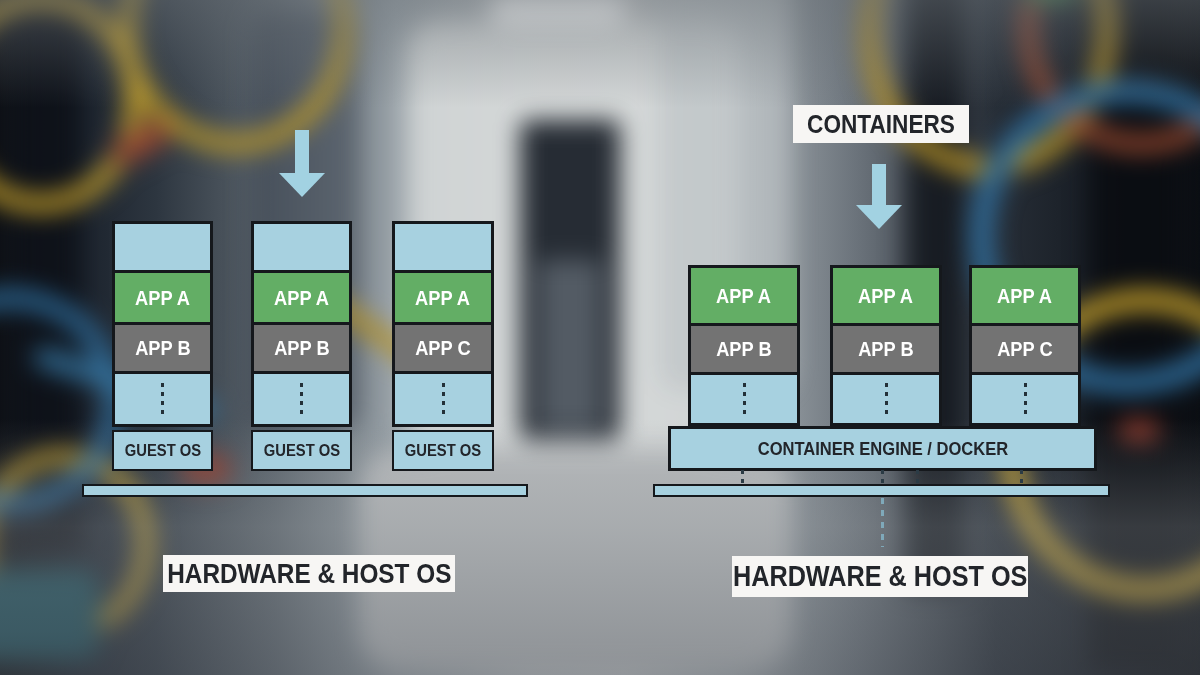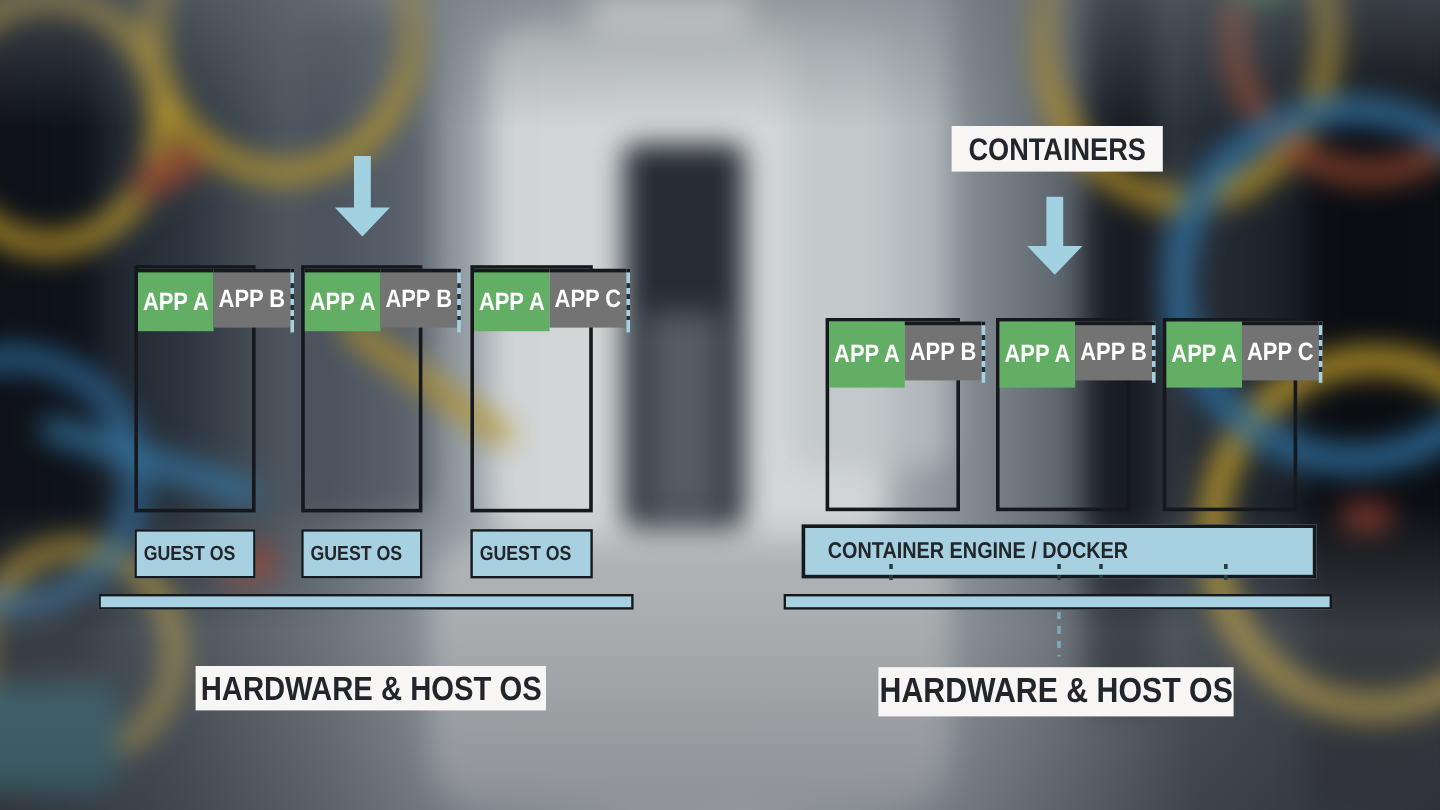--- a/index.html
+++ b/index.html
@@ -15,33 +15,33 @@
   .ring{background:transparent!important;border-radius:50%;}
   .bg .shade{position:absolute;inset:0;
       background:linear-gradient(180deg,rgba(105,112,118,.5) 0%,rgba(255,255,255,0) 16%,
                  rgba(255,255,255,0) 62%,rgba(140,145,149,.35) 78%,rgba(90,95,102,.45) 100%);}
   
   .fg{position:absolute;inset:0;}
   .cond{display:inline-block;transform:scaleX(.87);white-space:nowrap;}
   .whitebox{position:absolute;background:#f7f6f4;color:#22252a;display:flex;
             align-items:center;justify-content:center;font-weight:bold;}
   .stack{position:absolute;border:3px solid #15181c;box-sizing:border-box;
-         display:flex;flex-direction:row;}
+         display:flex;flex-direction:column;}
   .row{box-sizing:border-box;display:flex;align-items:center;justify-content:center;
        font-weight:bold;color:#fff;}
   .row.mid{border-top:3px solid #15181c;}
   .row.spare{background:#a7d1e0;}
   .row.green{background:#63ae65;}
   .row.blue{background:#737373;}
   .row.dots{background:#a7d1e0;}
   .vdots{width:3px;height:32px;
          background:repeating-linear-gradient(180deg,#233038 0 4px,rgba(0,0,0,0) 4px 9px);}
   .bluebar{position:absolute;background:#a7d1e0;border:2px solid #15181c;
-           box-sizing:border-box;display:flex;align-items:center;justify-content:flex-start;
-           font-weight:bold;color:#22252a;margin-top:11px;}
+           box-sizing:border-box;display:flex;align-items:center;justify-content:center;
+           font-weight:bold;color:#22252a;}
   .arrow{position:absolute;}
   .arrow .shaft{position:absolute;background:#a2d2e2;}
   .arrow .head{position:absolute;width:0;height:0;border-left:23px solid transparent;
                border-right:23px solid transparent;border-top:24px solid #a2d2e2;}
   .sdash{position:absolute;width:3px;height:14px;
          background:repeating-linear-gradient(180deg,#2b3b45 0 4px,rgba(0,0,0,0) 4px 9px);}
   .ldash{position:absolute;width:3px;height:49px;
          background:repeating-linear-gradient(180deg,#7fa9ba 0 6px,rgba(0,0,0,0) 6px 12px);}
 </style>
 </head>

